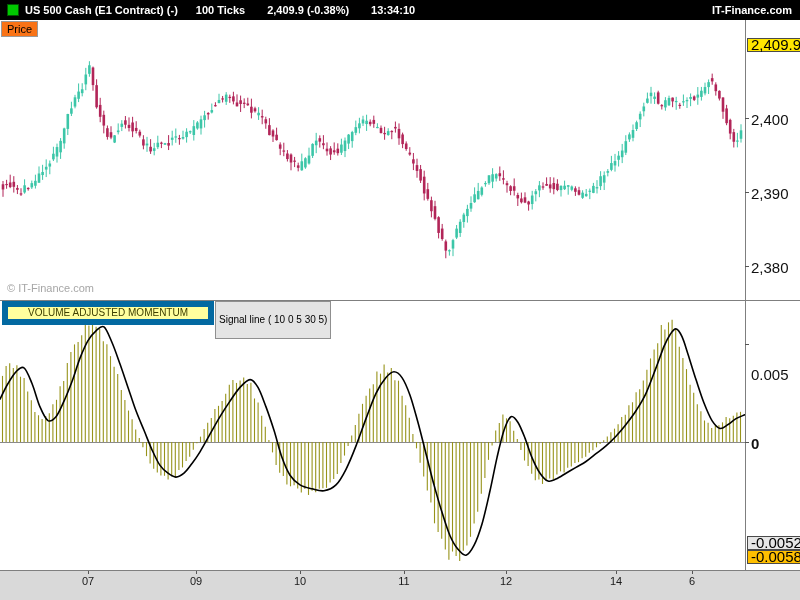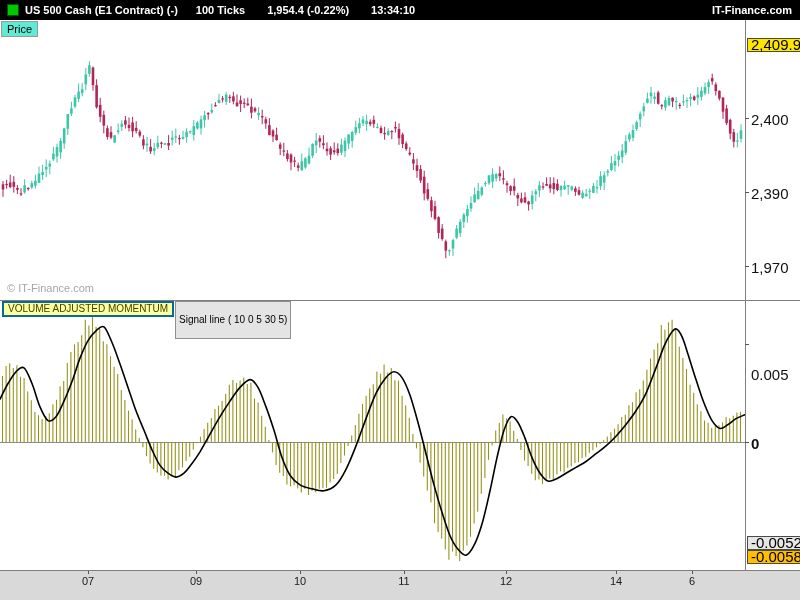--- a/index.html
+++ b/index.html
@@ -8,25 +8,25 @@
   
   .topbar{position:absolute;left:0;top:0;width:800px;height:20px;background:#000;
           display:flex;align-items:center;color:#fff;font-size:11px;font-weight:bold;white-space:nowrap;}
   .inst-icon{width:10px;height:10px;background:#00c800;border:1px solid #005800;margin-left:7px;flex:0 0 auto;}
   .tb-instrument{margin-left:6px;}
   .tb-timeframe{margin-left:18px;}
   .tb-quote{margin-left:22px;}
   .tb-time{margin-left:22px;}
   .tb-brand{margin-left:auto;margin-right:8px;}
   
-  .price-tab{position:absolute;left:1px;top:21px;z-index:6;background:#5eead4;border:1px solid #9a9a9a;
+  .price-tab{position:absolute;left:1px;top:21px;z-index:6;background:#f97316;border:1px solid #9a9a9a;
              font-size:11px;color:#000;height:14px;line-height:14px;padding:0 5px;}
   .watermark{position:absolute;left:7px;top:282px;z-index:5;font-size:11px;color:#a6a6a6;text-align:right;}
   .ind-labels{position:absolute;left:2px;top:301px;z-index:6;display:flex;font-size:10px;white-space:nowrap;}
-  .ind-momentum{background:#ffff9e;border:2px solid #0369a1;color:#3f3f00;height:12px;line-height:12px;padding:0 4px;}
+  .ind-momentum{background:#ffff9e;border:6px solid #0369a1;color:#3f3f00;height:12px;line-height:12px;padding:0 20px;}
   .ind-signal{background:#e4e4e4;border:1px solid #8f8f8f;color:#000;height:12px;line-height:12px;padding:12px 3px;margin-left:1px;}
   
   .gutter{position:absolute;left:745px;top:0;width:55px;height:570px;z-index:5;}
   .ax-label{position:absolute;left:6px;font-size:15px;color:#111;white-space:nowrap;}
   .ax-label.bold{font-weight:bold;}
   .ax-label.badge{left:2px;border:1px solid #4a4a4a;padding:0 3px;height:12px;line-height:12px;color:#000;}
   .badge-yellow{background:#ffe600;}
   .badge-amber{background:#ffbf00;}
   .badge-gray{background:#e6e6e6;}
   .ax-tick{position:absolute;left:0;width:4px;height:1px;background:#555;}
@@ -40,21 +40,21 @@
 </style>
 </head>
 <body>
 
 <div class="screen">
 
   <div class="topbar">
     <span class="inst-icon"></span>
     <span class="tb-instrument">US 500 Cash (E1 Contract) (-)</span>
     <span class="tb-timeframe">100 Ticks</span>
-    <span class="tb-quote">1,954.4 (-0.22%)</span>
+    <span class="tb-quote">2,409.9 (-0.38%)</span>
     <span class="tb-time">13:34:10</span>
     <span class="tb-brand">IT-Finance.com</span>
   </div>
 
   <div class="price-tab">Price</div>
 
   <svg id="chart-svg" width="800" height="600">
       <line x1="0" y1="442.52312138728325" x2="745" y2="442.52312138728325" stroke="#8a8a8a" stroke-width="1" shape-rendering="crispEdges"></line>
       <line x1="2.5" y1="442.02312138728325" x2="2.5" y2="375.90809412966007" stroke="#97931a" stroke-width="1.1"></line>
       <line x1="6.1" y1="442.02312138728325" x2="6.1" y2="365.8913519447568" stroke="#97931a" stroke-width="1.1"></line>
@@ -684,21 +684,21 @@
   <div class="ind-labels">
     <span class="ind-momentum">VOLUME ADJUSTED MOMENTUM</span>
     <span class="ind-signal">Signal line ( 10 0 5 30 5)</span>
   </div>
 
   <div class="gutter" id="gutter">
       <div class="ax-label" style="top: 111.174px;">2,400</div>
       <div class="ax-tick" style="top: 118px;"></div>
       <div class="ax-label" style="top: 185.087px;">2,390</div>
       <div class="ax-tick" style="top: 192px;"></div>
-      <div class="ax-label" style="top: 259px;">1,970</div>
+      <div class="ax-label" style="top: 259px;">2,380</div>
       <div class="ax-tick" style="top: 266px;"></div>
       <div class="ax-label" style="top: 334px; margin-top: 32px;">0.005</div>
       <div class="ax-tick" style="top: 344px;"></div>
       <div class="ax-label bold" style="top: 435.023px;">0</div>
       <div class="ax-tick" style="top: 442px;"></div>
       <div class="ax-label badge badge-yellow" style="top: 38px;">2,409.9</div>
       <div class="ax-label badge badge-gray" style="top: 536.468px;">-0.0052</div>
       <div class="ax-label badge badge-amber" style="top: 550.468px;">-0.0058</div>
     </div>
 

